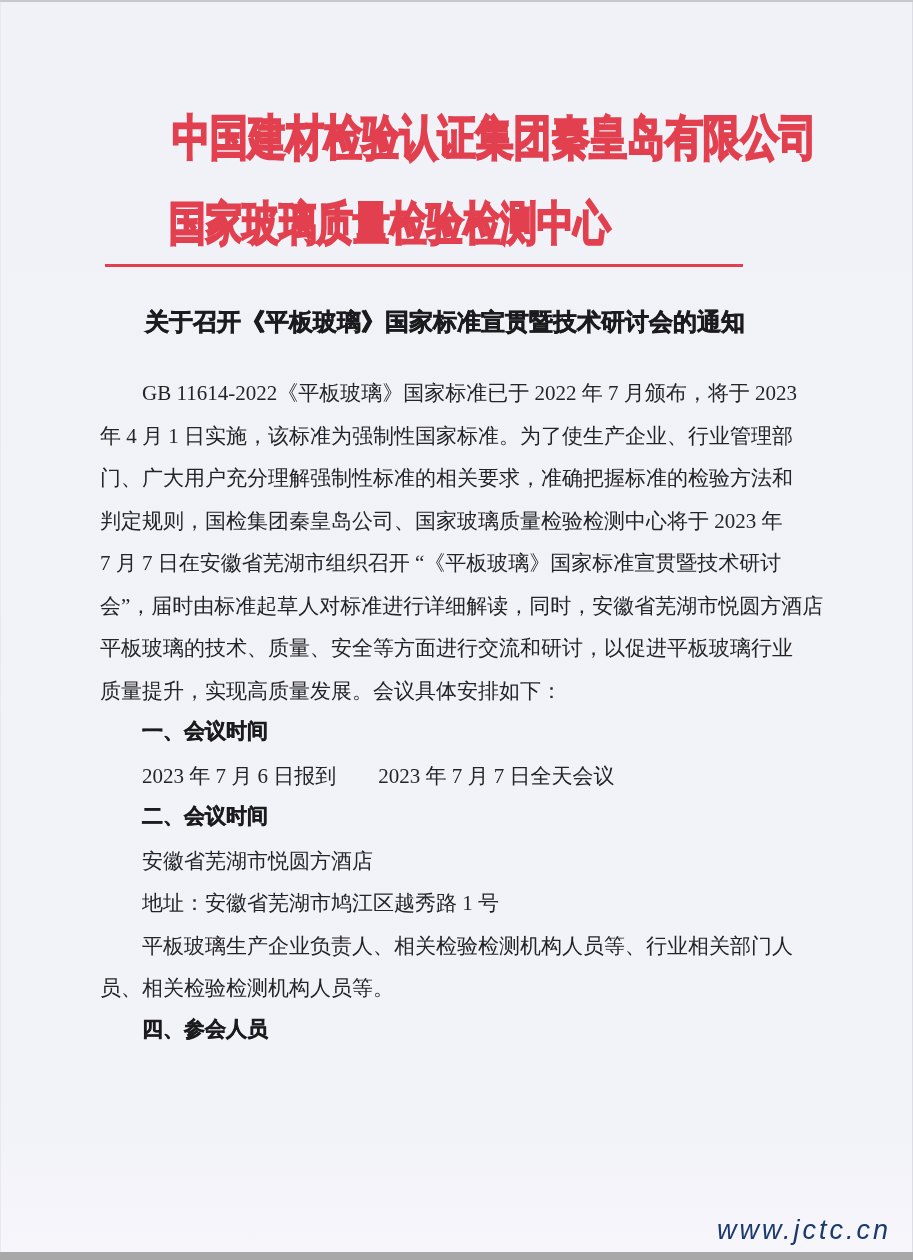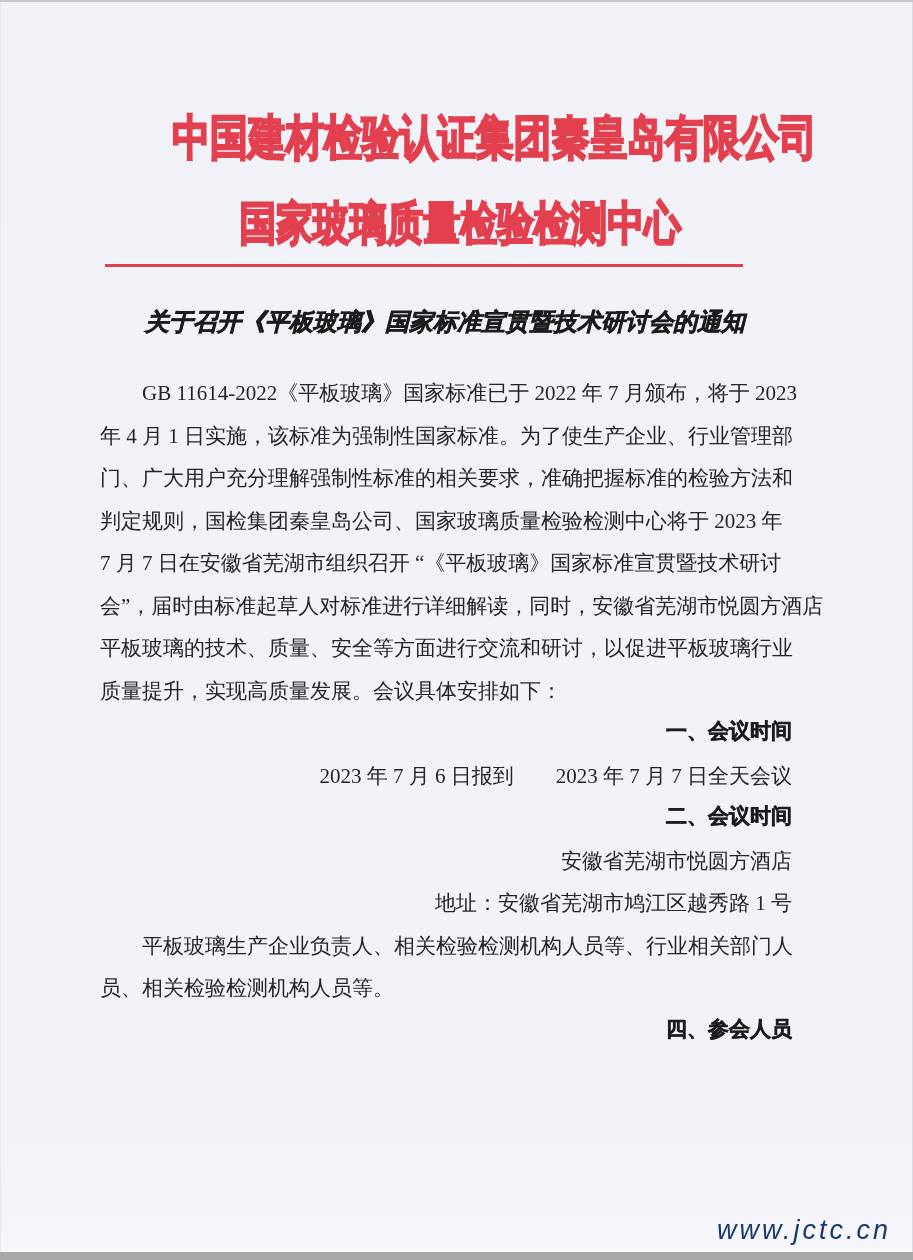--- a/index.html
+++ b/index.html
@@ -12,21 +12,21 @@
     border-top: 2px solid #c7c7cc;
     box-shadow: inset -1px 0 0 #dcdce4, inset 1px 0 0 #e8e8f0;
     overflow: hidden;
     box-sizing: border-box;
   }
 
   
   .letterhead {
     margin: 108px 0 12px 105px;
     width: 640px;
-    text-align: right;
+    text-align: left;
     color: #e2404e;
     font-family: "Liberation Sans", "DejaVu Sans", sans-serif;
     font-weight: 900;
   }
   .lh-line { white-space: nowrap; transform-origin: 50% 50%; }
   .lh1 {
     font-size: 48px;
     line-height: 56px;
     transform: scaleX(0.79);
     -webkit-text-stroke: 2.2px #e2404e;
@@ -50,34 +50,33 @@
     margin: 39px 0 0 100px;
     width: 690px;
     text-align: center;
     font-family: "Liberation Sans", "DejaVu Sans", sans-serif;
     font-weight: 700;
     font-size: 24px;
     line-height: 32px;
     color: #1c1c1e;
     -webkit-text-stroke: 0.6px #1c1c1e;
     white-space: nowrap;
-    font-style: italic;
   }
 
   
   .body {
     margin: 34px 0 0 100px;
     width: 692px;
     font-family: "Liberation Serif", "DejaVu Serif", serif;
     font-size: 21px;
     line-height: 42.5px;
     color: #242426;
   }
   .ln { height: 42.5px; white-space: nowrap; }
-  .indent { padding-left: 42px; text-align: right; }
+  .indent { padding-left: 42px; }
   .heading {
     font-family: Liberation Mono, monospace;
     font-weight: 700;
     color: #1c1c1e;
     -webkit-text-stroke: 0.5px #1c1c1e;
   }
 
   
   .watermark {
     position: absolute;

